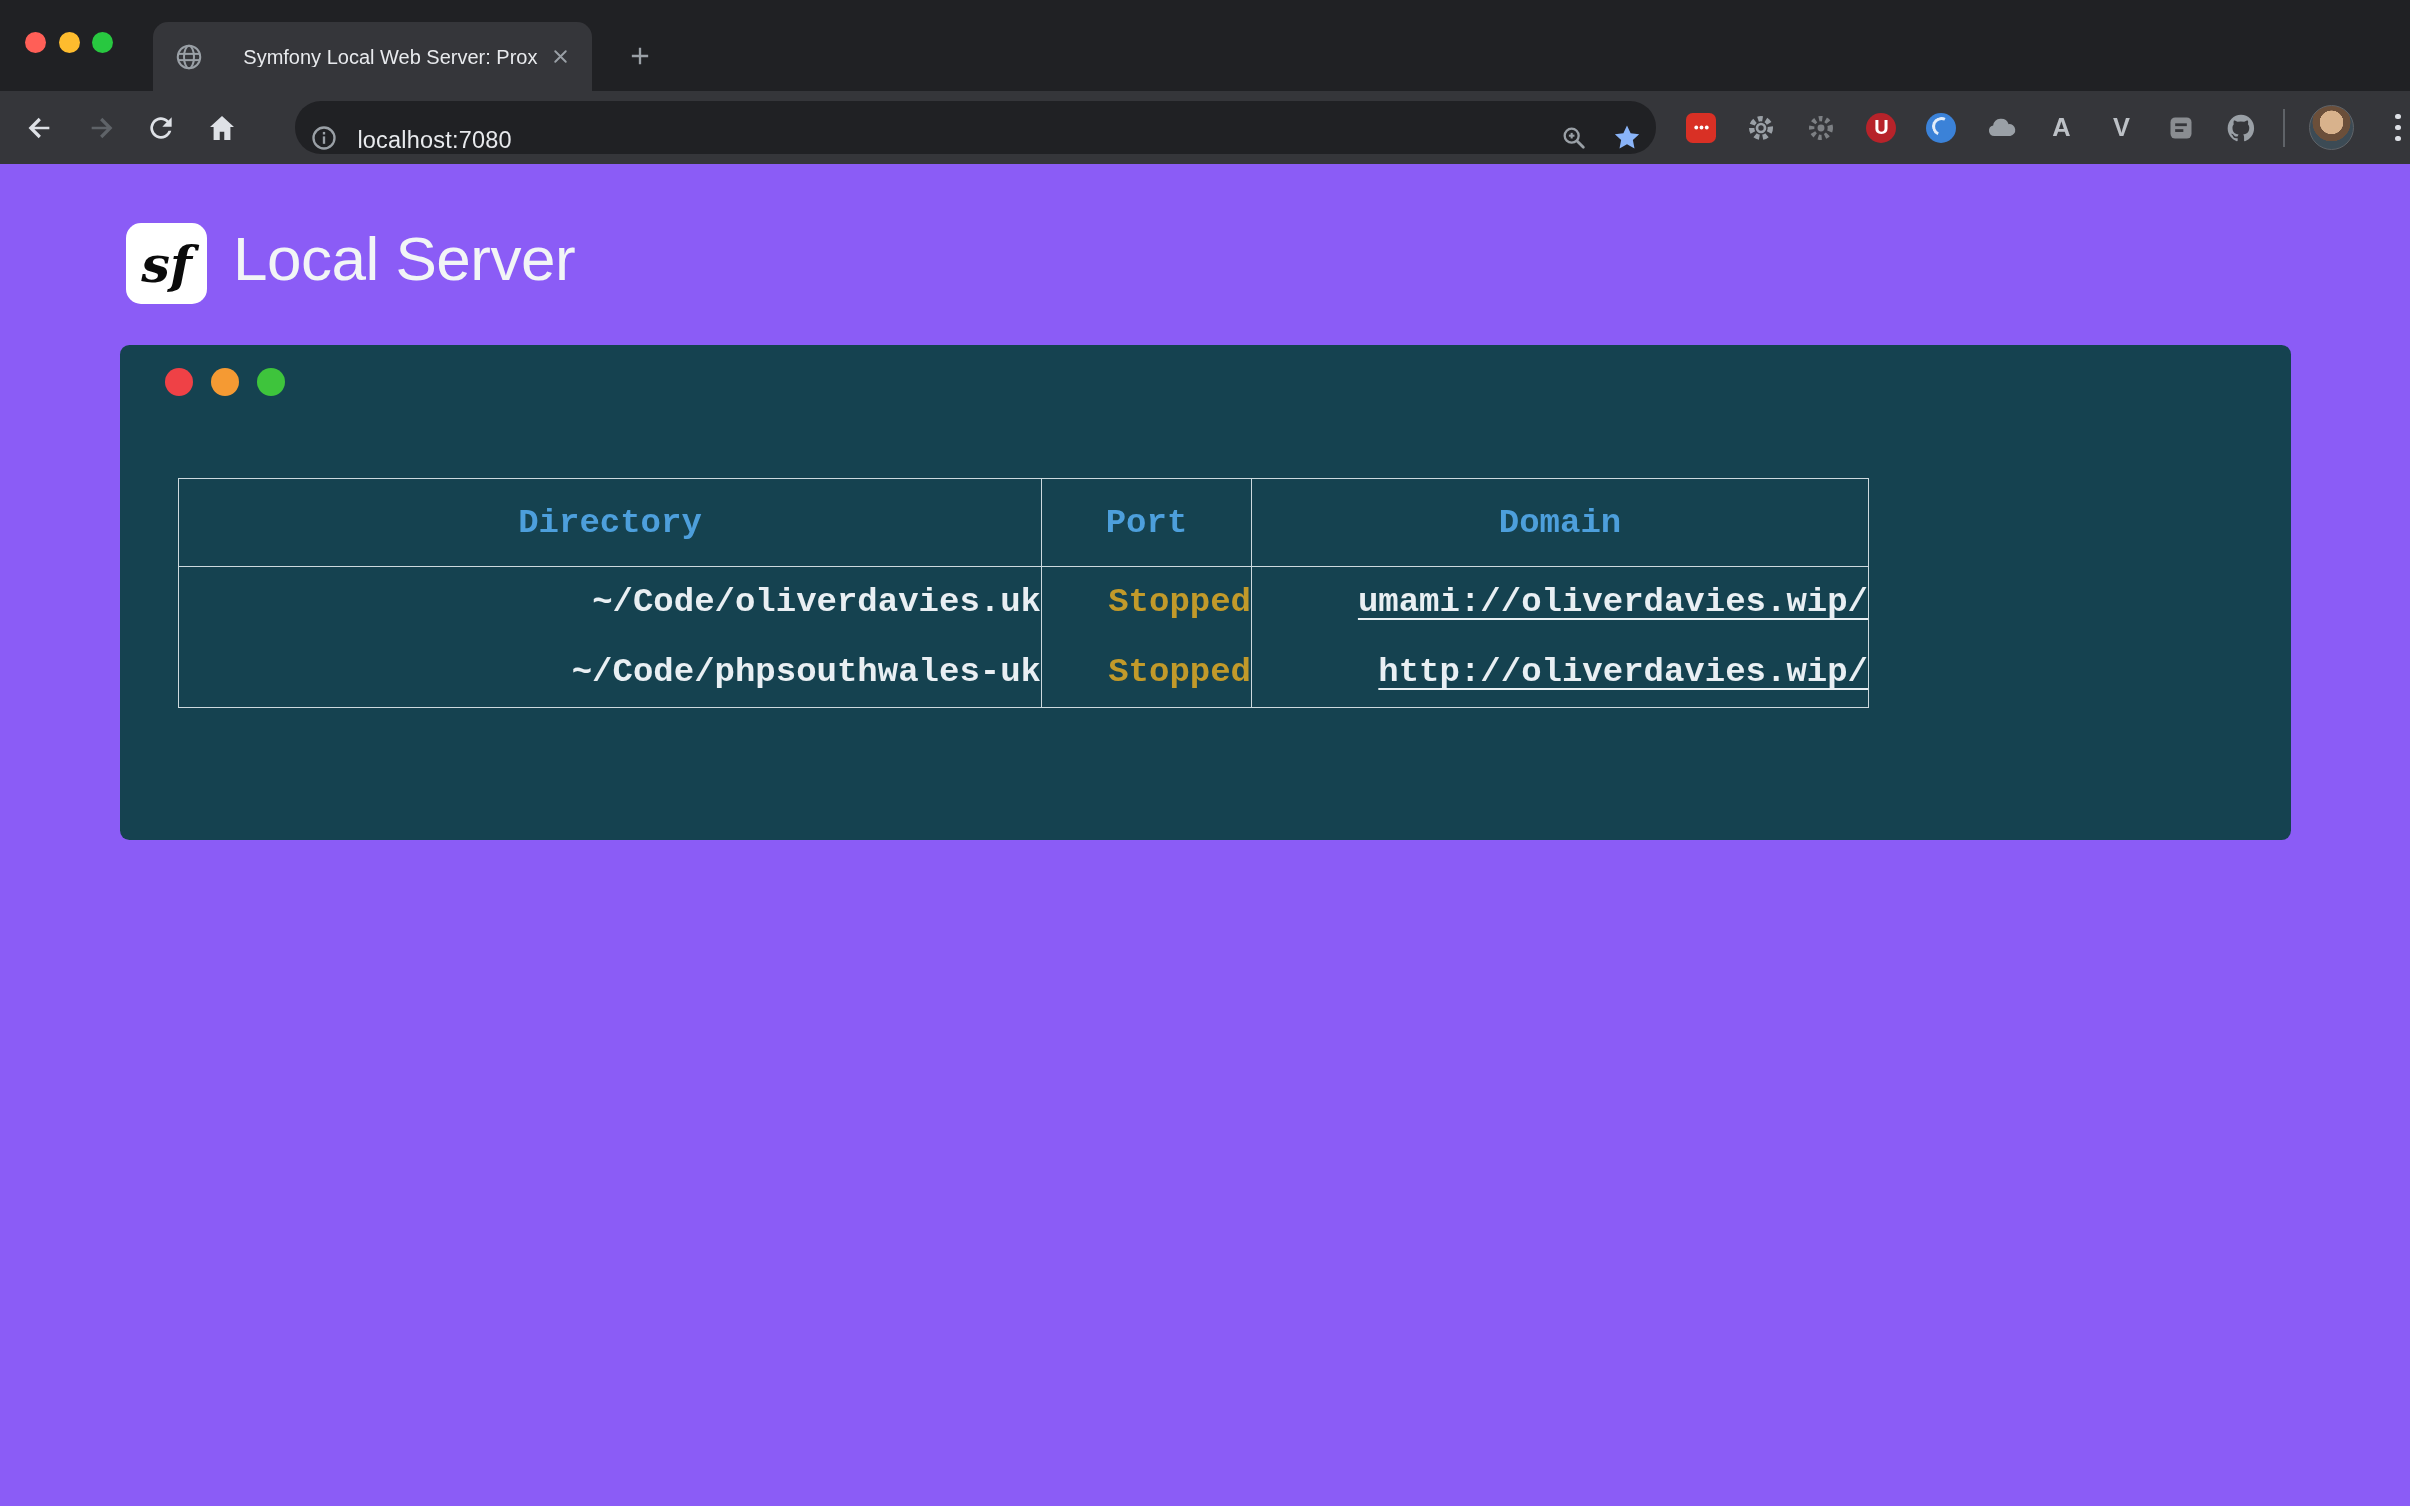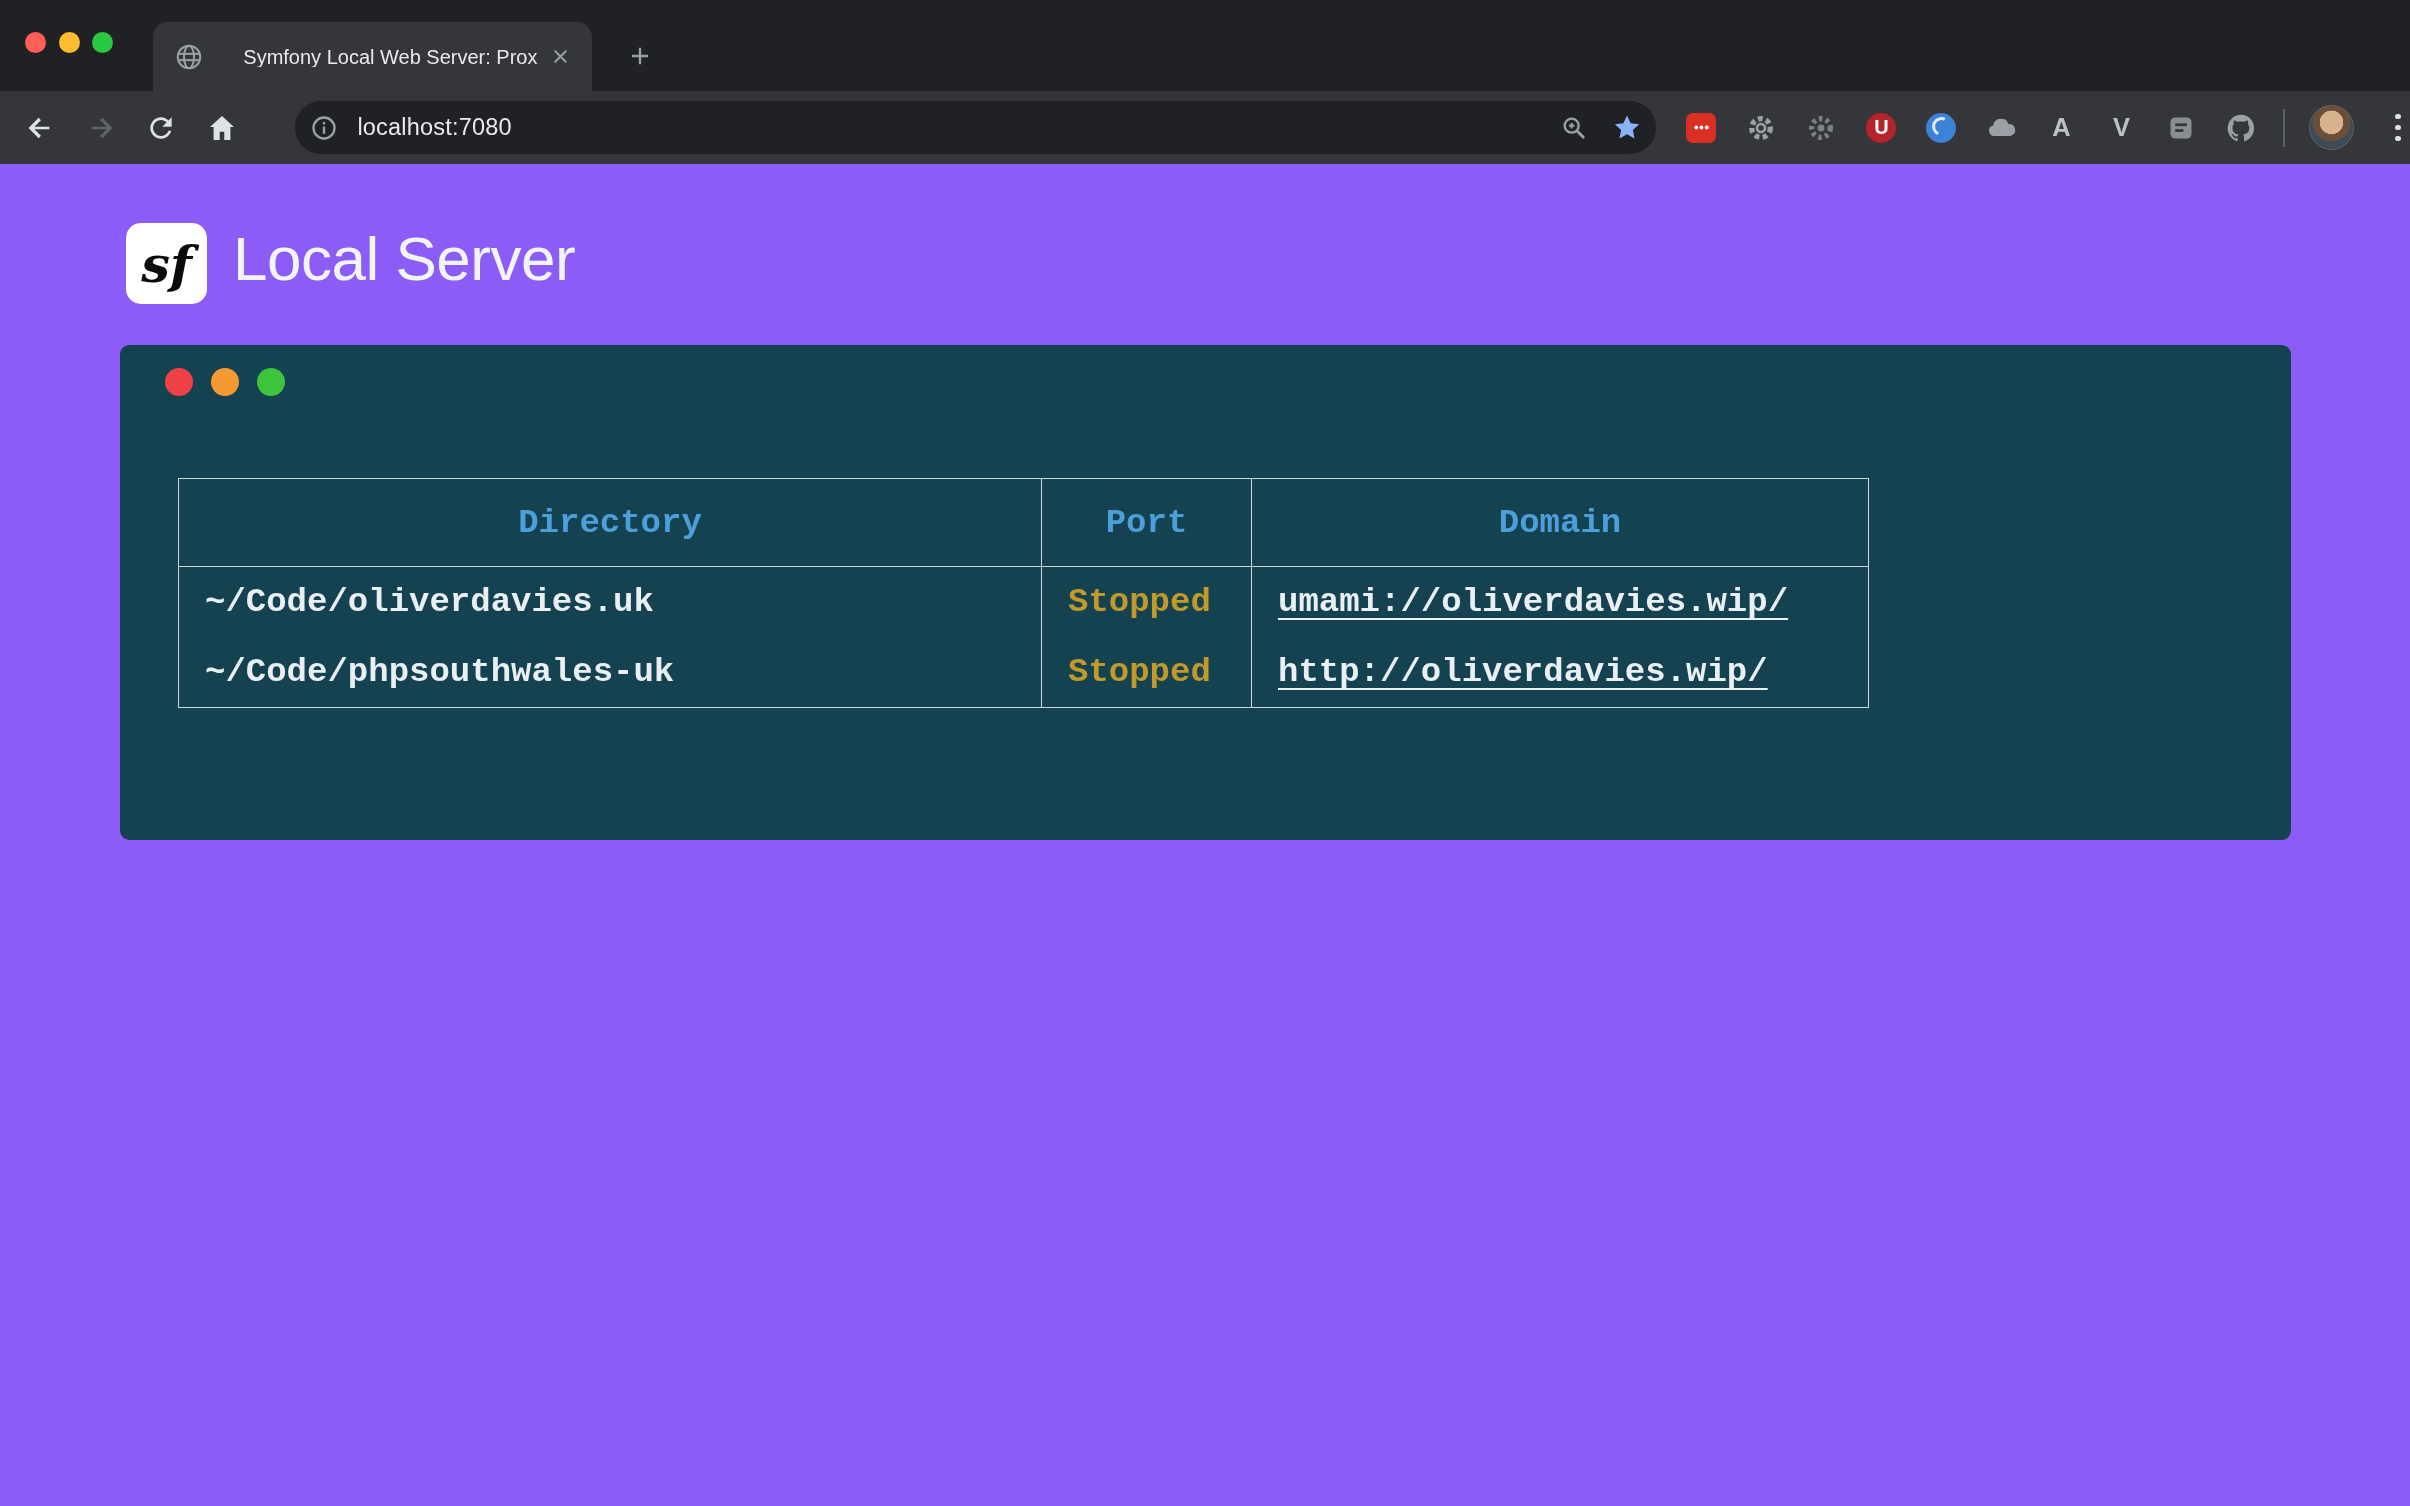--- a/index.html
+++ b/index.html
@@ -26,21 +26,21 @@
   }
   .tab-close{width:30px;height:30px;flex:0 0 auto;margin-left:7.5px;display:flex;align-items:center;justify-content:center;border-radius:50%;}
   .newtab{position:absolute;left:617px;top:33px;width:45px;height:45px;display:flex;align-items:center;justify-content:center;border-radius:50%;}
   .toolbar{
     height:73px;background:#35363a;display:flex;align-items:center;
     padding-left:21px;box-sizing:border-box;
   }
   .navbtn{width:38px;height:38px;margin-right:22.6px;display:flex;align-items:center;justify-content:center;border-radius:50%;flex:0 0 auto;}
   .omnibox{
     margin-left:32px;width:1361px;height:53px;border-radius:26px;background:#202124;
-    display:flex;align-items:center;padding:0 13px;box-sizing:border-box;flex:0 0 auto;
+    display:flex;align-items:flex-end;padding:0 13px;box-sizing:border-box;flex:0 0 auto;
   }
   .omni-url{margin-left:17px;font-size:23.5px;color:#e8eaed;letter-spacing:0.2px;white-space:nowrap;}
   .omni-url .url-port{color:#e8eaed;}
   .omni-spacer{flex:1;}
   .omni-ic{width:32px;height:32px;display:flex;align-items:center;justify-content:center;flex:0 0 auto;margin-left:21px;}
   .extensions{display:flex;align-items:center;gap:26px;margin-left:28px;flex:0 0 auto;}
   .ext{width:34px;height:34px;display:flex;align-items:center;justify-content:center;flex:0 0 auto;}
   .ext-letter{font-size:25.4px;font-weight:700;color:#bdc1c6;}
   .ext-red{width:30px;height:30px;border-radius:6.6px;background:#d93025;display:flex;align-items:center;justify-content:center;}
   .ext-blue{width:30px;height:30px;border-radius:50%;background:#3b82d8;position:relative;}
@@ -76,21 +76,21 @@
     border-collapse:collapse;table-layout:fixed;
     font-family:"Liberation Mono",monospace;font-weight:700;font-size:34px;
     color:#e9eff3;
   }
   .server-table th,.server-table td{padding:0;}
   .server-table th{
     height:87px;text-align:center;color:#4d9fdc;font-weight:700;
     border:1.9px solid #cdd9de;
   }
   .server-table td{
-    height:70px;vertical-align:middle;text-align:left;padding-left:26px;
+    height:70px;vertical-align:middle;text-align:right;padding-left:26px;
     border-left:1.9px solid #cdd9de;border-right:1.9px solid #cdd9de;
   }
   .server-table tr:last-child td{border-bottom:1.9px solid #cdd9de;}
   .stopped{color:#c29a2a;}
   a.cell-link{color:#e9eff3;text-decoration:underline;text-underline-offset:6.6px;text-decoration-thickness:2.4px;}
 </style>
 </head>
 <body>
 
 <div>

